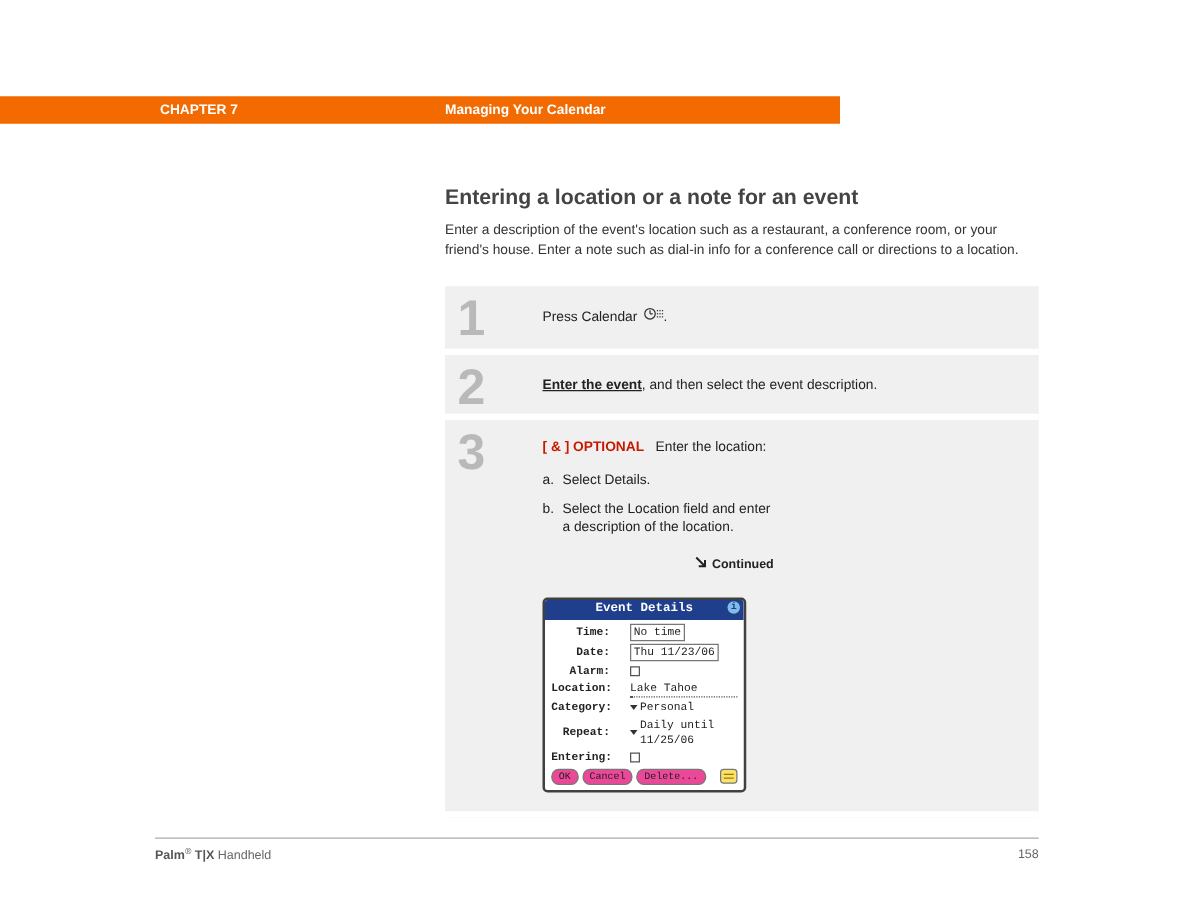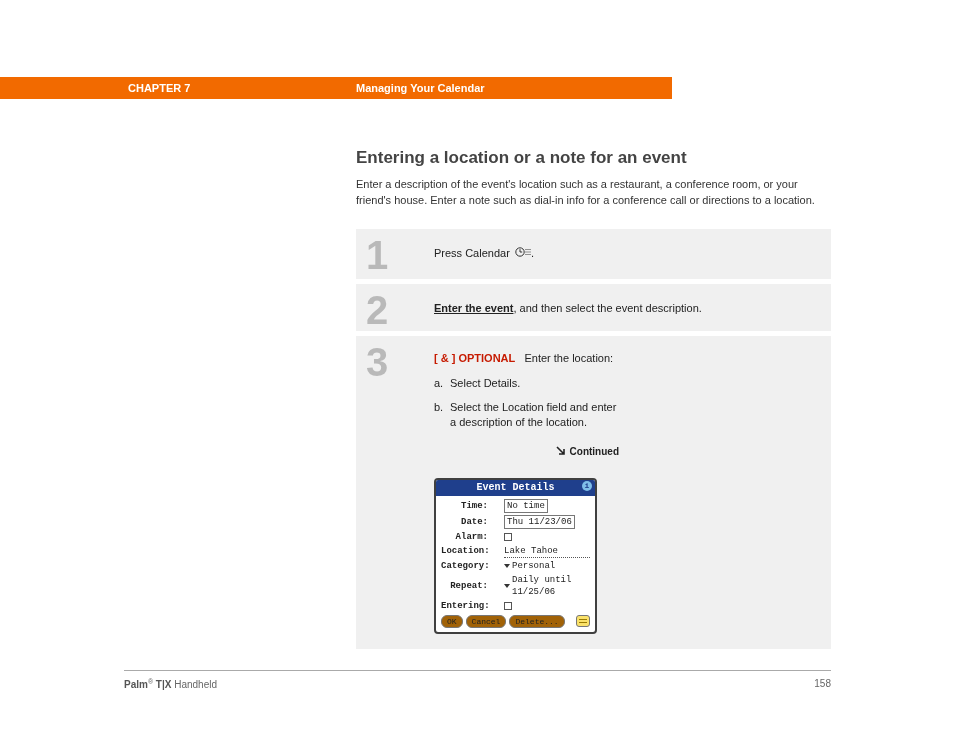--- a/index.html
+++ b/index.html
@@ -205,21 +205,21 @@
     display: flex;
     align-items: center;
     gap: 3px;
     margin-top: 3px;
   }
   .palm-btn {
     border: 1px solid #777;
     border-radius: 6px;
     padding: 0 5px;
     font-size: 8px;
-    background: #a16207;
+    background: #ec4899;
     line-height: 11px;
     text-align: right;
   }
   .palm-note-btn {
     width: 14px;
     height: 12px;
     border: 1px solid #777;
     border-radius: 3px;
     background: #fbe26a;
     margin-left: auto;

